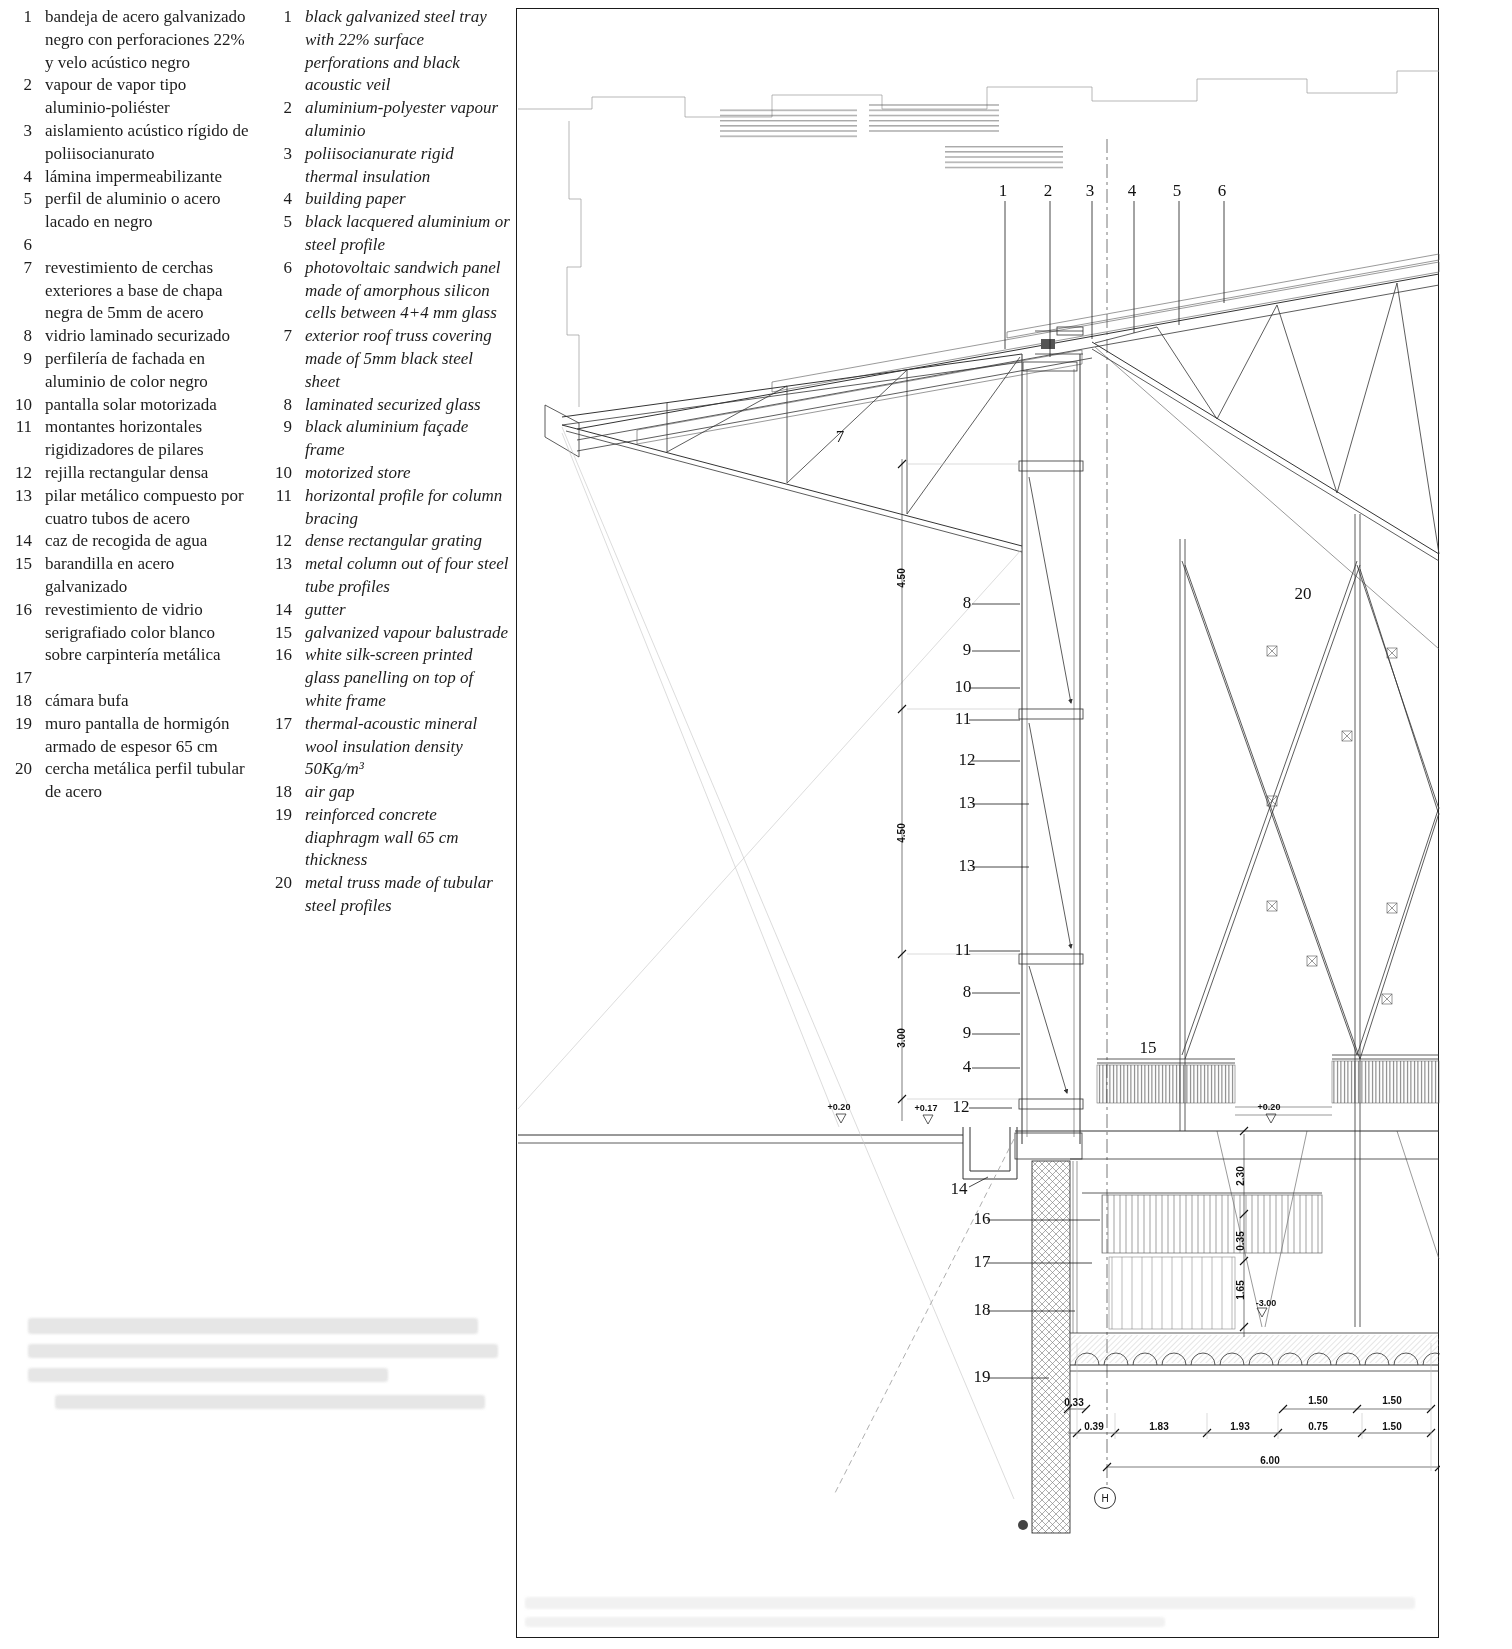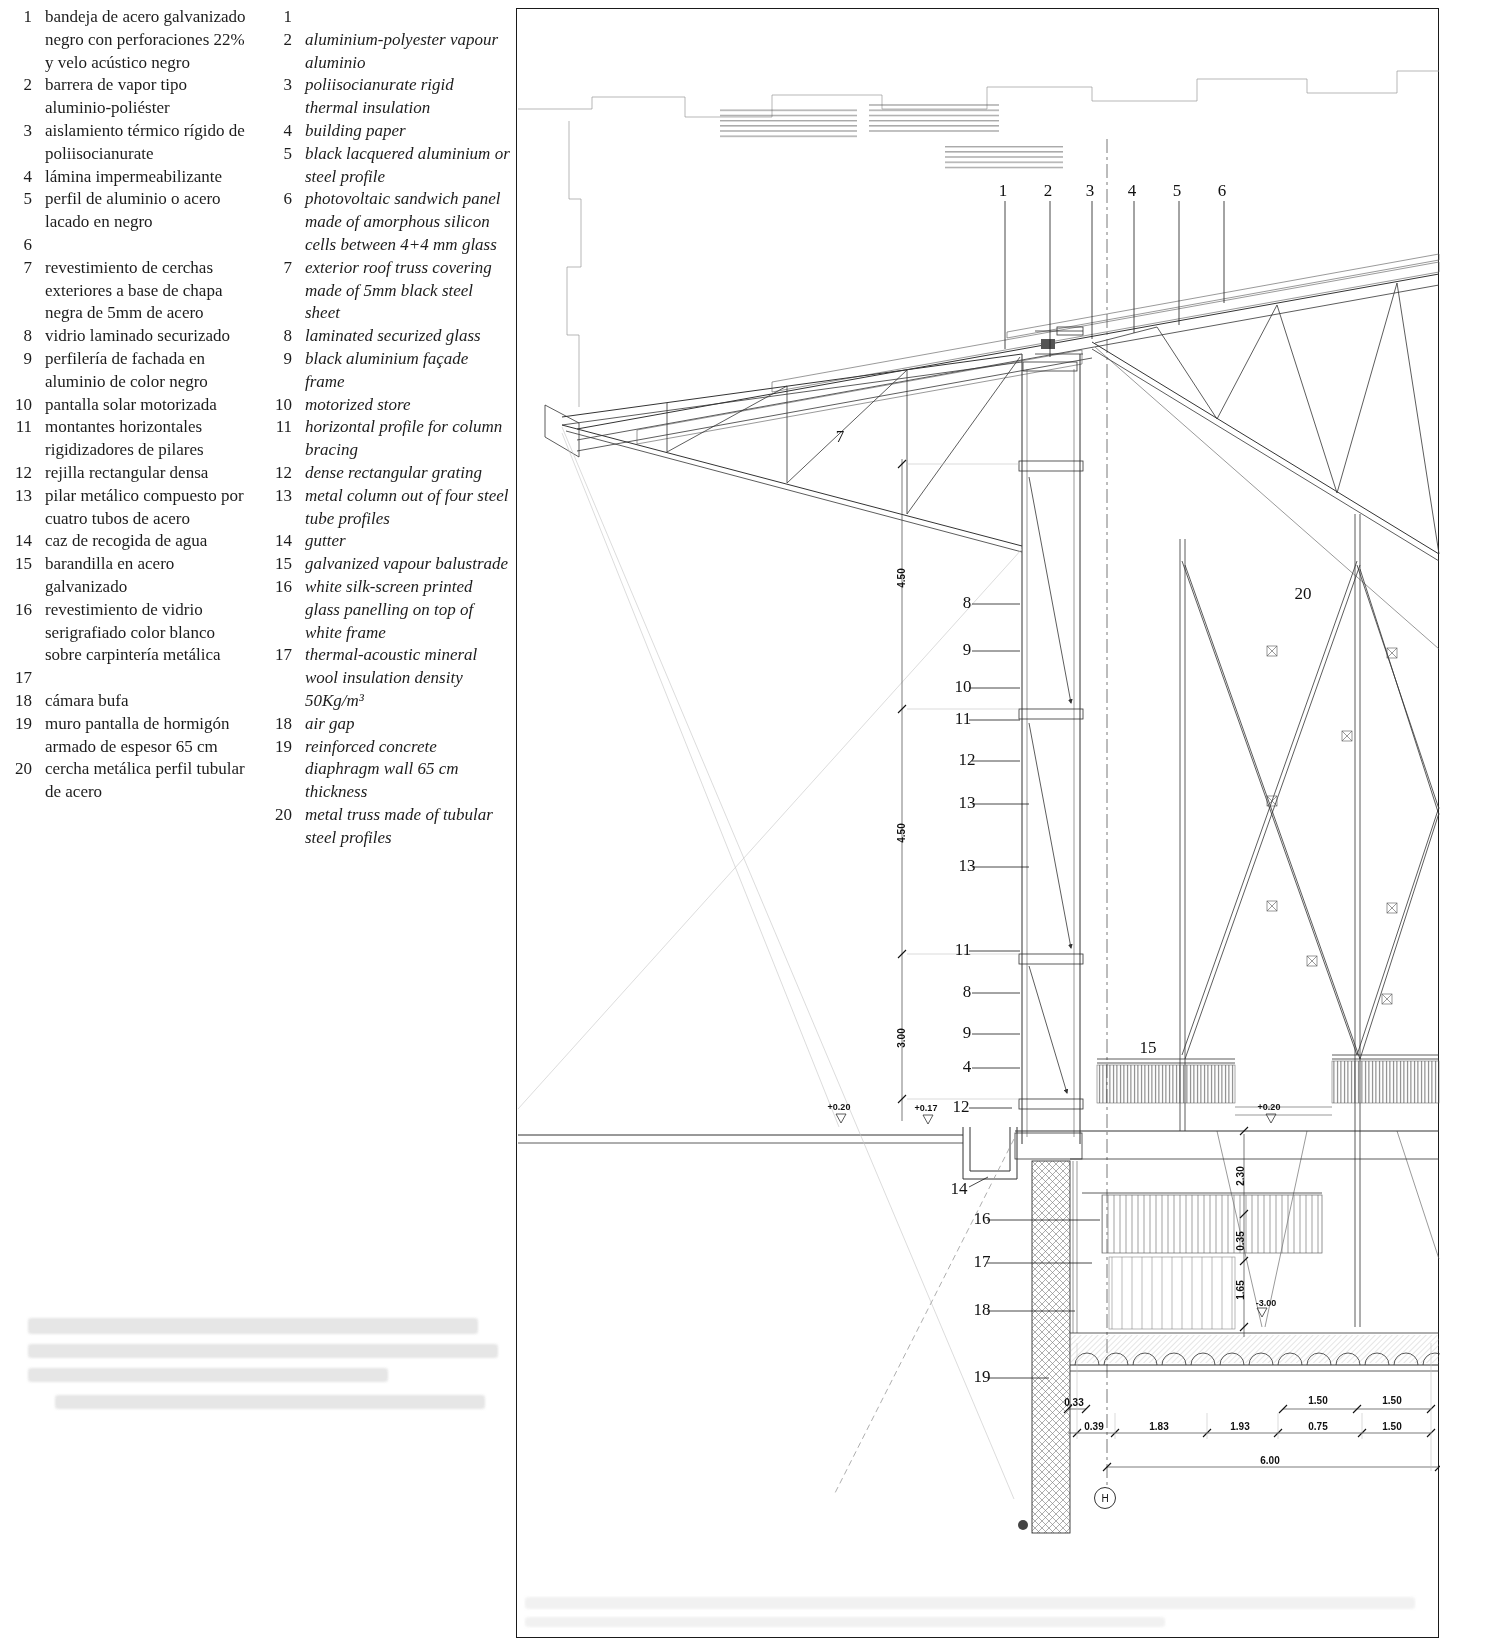--- a/index.html
+++ b/index.html
@@ -35,25 +35,25 @@
 </head>
 <body>
 
 <div class="legend" id="legend-es">
   <div class="lr">
       <span class="ln">1</span>
       <span class="lt">bandeja de acero galvanizado negro con perforaciones 22% y velo acústico negro</span>
     </div>
   <div class="lr">
       <span class="ln">2</span>
-      <span class="lt">barrera de vapor tipo aluminio-poliéster</span>
+      <span class="lt">vapour de vapor tipo aluminio-poliéster</span>
     </div>
   <div class="lr">
       <span class="ln">3</span>
-      <span class="lt">aislamiento térmico rígido de poliisocianurate</span>
+      <span class="lt">aislamiento acústico rígido de poliisocianurato</span>
     </div>
   <div class="lr">
       <span class="ln">4</span>
       <span class="lt">lámina impermeabilizante</span>
     </div>
   <div class="lr">
       <span class="ln">5</span>
       <span class="lt">perfil de aluminio o acero lacado en negro</span>
     </div>
   <div class="lr">
@@ -112,20 +112,21 @@
     </div>
   <div class="lr">
       <span class="ln">20</span>
       <span class="lt">cercha metálica perfil tubular de acero</span>
     </div>
 </div>
 
 <div class="legend" id="legend-en">
   <div class="lr">
       <span class="ln">1</span>
+      <span class="lt">black galvanized steel tray with 22% surface perforations and black acoustic veil</span>
     </div>
   <div class="lr">
       <span class="ln">2</span>
       <span class="lt">aluminium-polyester vapour aluminio</span>
     </div>
   <div class="lr">
       <span class="ln">3</span>
       <span class="lt">poliisocianurate rigid thermal insulation</span>
     </div>
   <div class="lr">

